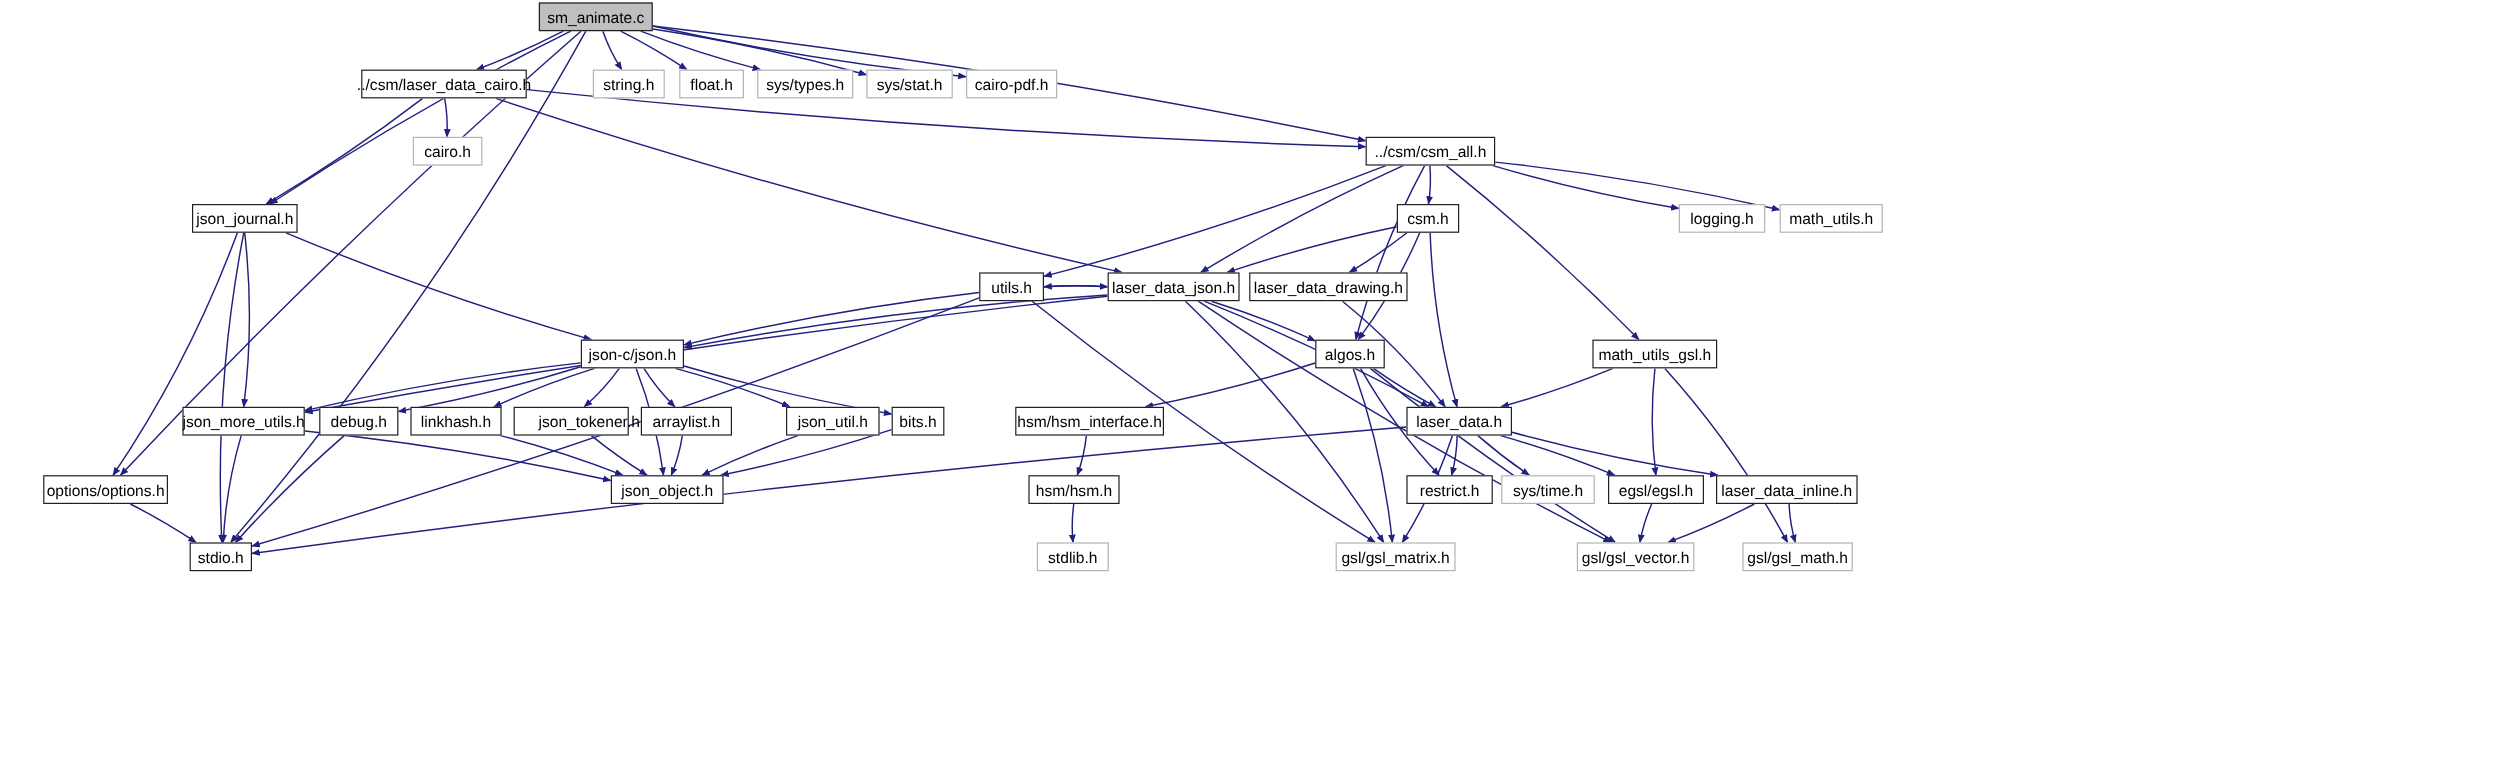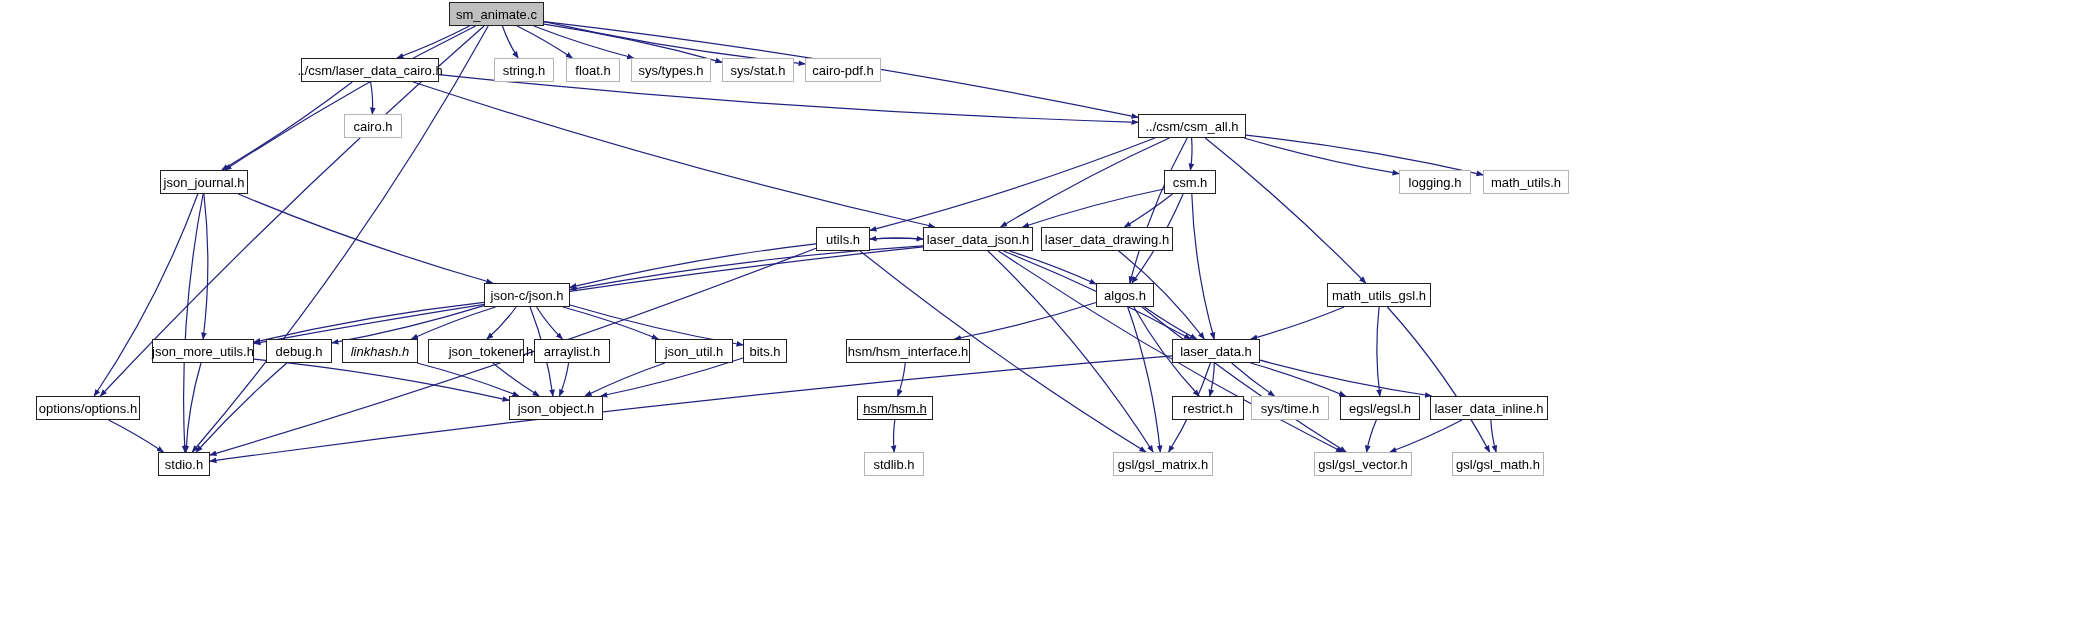--- a/index.html
+++ b/index.html
@@ -134,30 +134,30 @@
       <div class="node" style="left: 1399px; top: 170px; width: 72px; text-align: center;">logging.h</div>
       <div class="node" style="left: 1483px; top: 170px; width: 86px;">math_utils.h</div>
       <div class="node strong" style="left: 816px; top: 227px; width: 54px;">utils.h</div>
       <div class="node strong" style="left: 923px; top: 227px; width: 110px;">laser_data_json.h</div>
       <div class="node strong" style="left: 1041px; top: 227px; width: 132px;">laser_data_drawing.h</div>
       <div class="node strong" style="left: 484px; top: 283px; width: 86px;">json-c/json.h</div>
       <div class="node strong" style="left: 1096px; top: 283px; width: 58px;">algos.h</div>
       <div class="node strong" style="left: 1327px; top: 283px; width: 104px;">math_utils_gsl.h</div>
       <div class="node strong" style="left: 152px; top: 339px; width: 102px;">json_more_utils.h</div>
       <div class="node strong" style="left: 266px; top: 339px; width: 66px;">debug.h</div>
-      <div class="node strong" style="left: 342px; top: 339px; width: 76px; font-style: italic;">linkhash.h</div>
+      <div class="node strong" style="left: 342px; top: 339px; width: 76px;">linkhash.h</div>
       <div class="node strong" style="left: 428px; top: 339px; width: 96px; padding-left: 36px;">json_tokener.h</div>
       <div class="node strong" style="left: 534px; top: 339px; width: 76px;">arraylist.h</div>
       <div class="node strong" style="left: 655px; top: 339px; width: 78px;">json_util.h</div>
       <div class="node strong" style="left: 743px; top: 339px; width: 44px;">bits.h</div>
       <div class="node strong" style="left: 846px; top: 339px; width: 124px;">hsm/hsm_interface.h</div>
       <div class="node strong" style="left: 1172px; top: 339px; width: 88px;">laser_data.h</div>
       <div class="node strong" style="left: 36px; top: 396px; width: 104px;">options/options.h</div>
       <div class="node strong" style="left: 509px; top: 396px; width: 94px;">json_object.h</div>
-      <div class="node strong" style="left: 857px; top: 396px; width: 76px; text-decoration: underline;">hsm/hsm.h</div>
+      <div class="node strong" style="left: 857px; top: 396px; width: 76px;">hsm/hsm.h</div>
       <div class="node strong" style="left: 1172px; top: 396px; width: 72px;">restrict.h</div>
       <div class="node" style="left: 1251px; top: 396px; width: 78px;">sys/time.h</div>
       <div class="node strong" style="left: 1340px; top: 396px; width: 80px;">egsl/egsl.h</div>
       <div class="node strong" style="left: 1430px; top: 396px; width: 118px;">laser_data_inline.h</div>
       <div class="node strong" style="left: 158px; top: 452px; width: 52px;">stdio.h</div>
       <div class="node" style="left: 864px; top: 452px; width: 60px;">stdlib.h</div>
       <div class="node" style="left: 1113px; top: 452px; width: 100px;">gsl/gsl_matrix.h</div>
       <div class="node" style="left: 1314px; top: 452px; width: 98px;">gsl/gsl_vector.h</div>
       <div class="node" style="left: 1452px; top: 452px; width: 92px;">gsl/gsl_math.h</div>
     </div>

